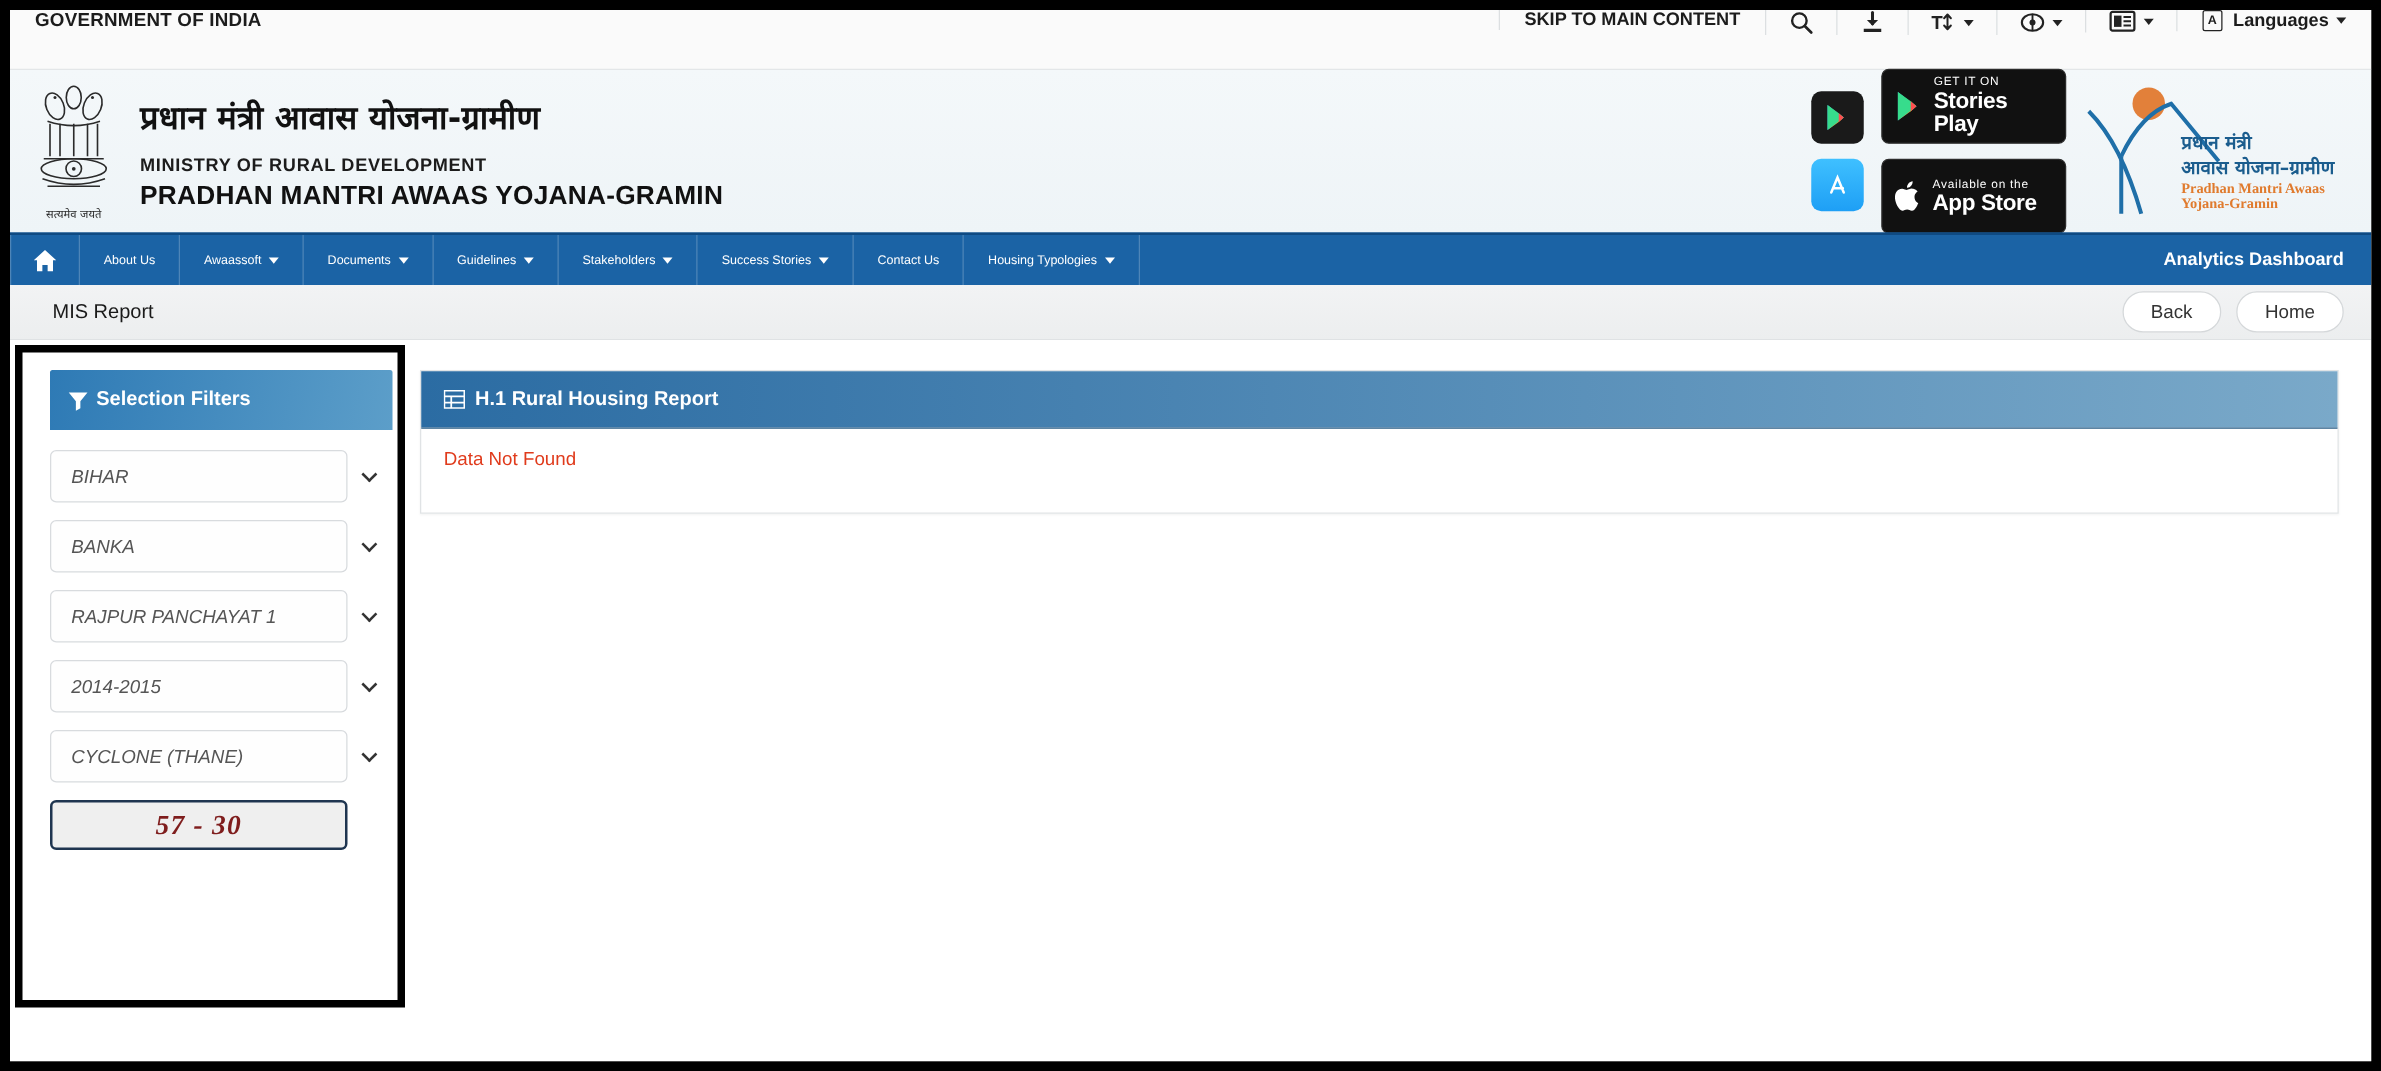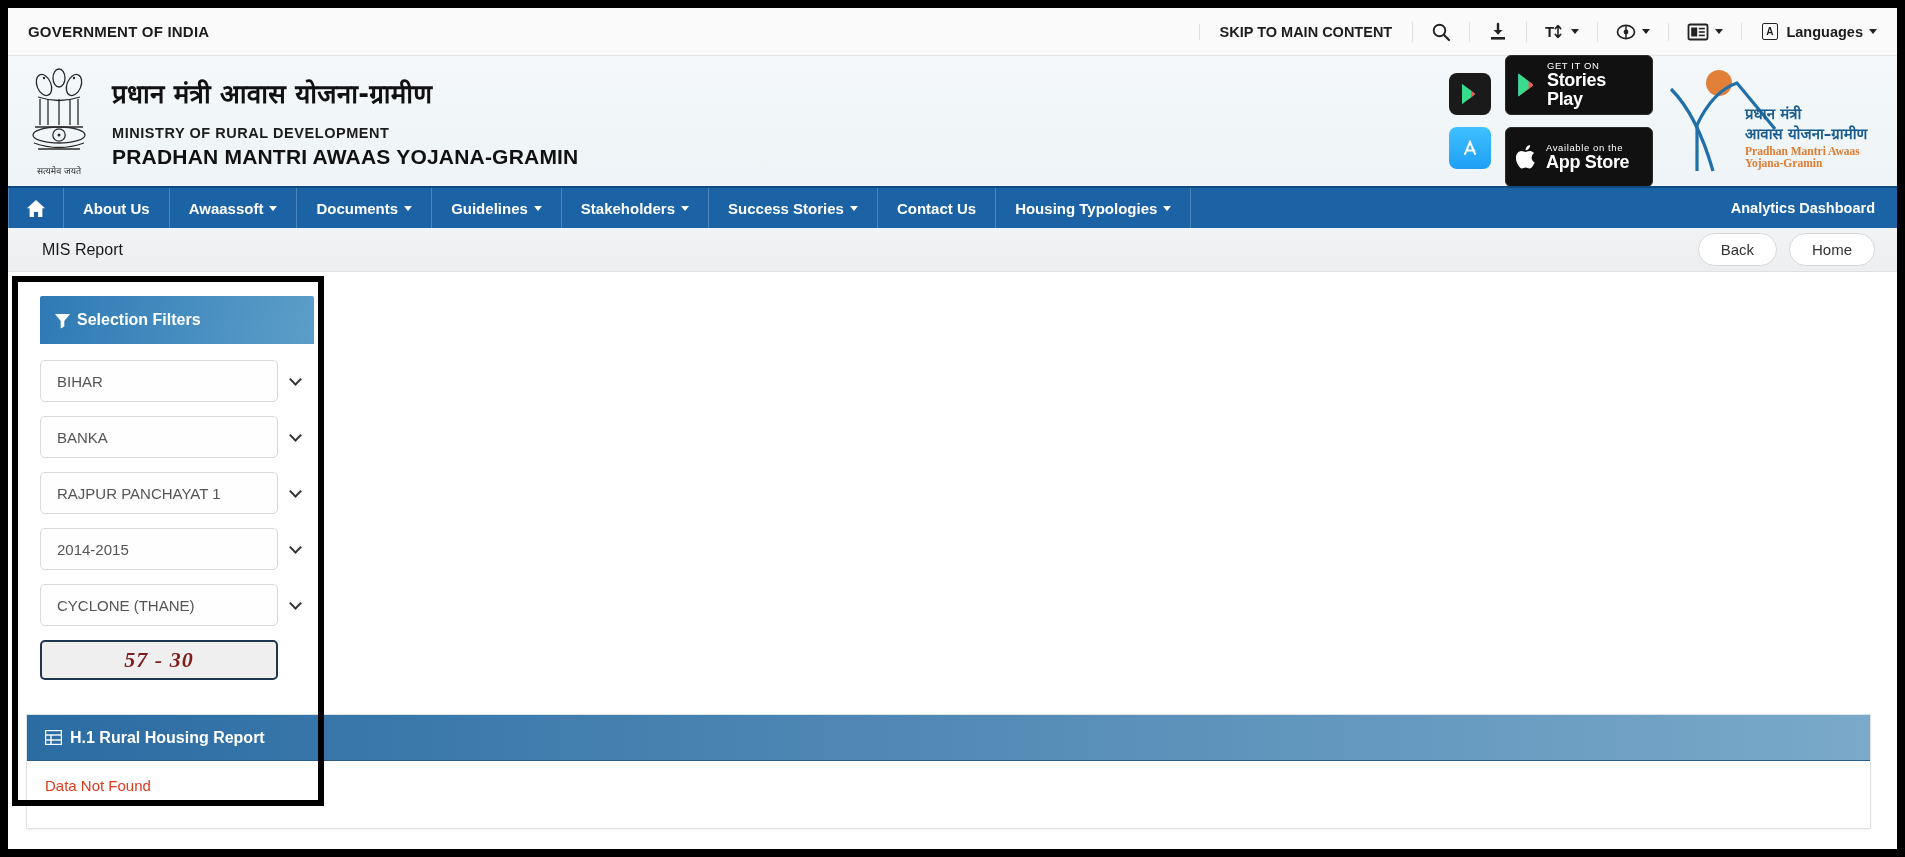--- a/index.html
+++ b/index.html
@@ -16,21 +16,21 @@
     background: #ffffff;
     overflow: hidden;
   }
 
   
   .topbar {
     height: 48px;
     background: #fafafa;
     border-bottom: 1px solid #e3e6e8;
     display: flex;
-    align-items: center;
+    align-items: flex-start;
   }
   .gov-label {
     display: flex; align-items: center;
     padding-left: 20px;
     font-size: 15px;
     font-weight: bold;
     letter-spacing: .2px;
     color: #1c1c1c;
     flex: 1 1 auto;
   }
@@ -119,22 +119,22 @@
     background: #1b63a5;
     border-top: 2px solid #0f4a82;
     display: flex;
     align-items: stretch;
     position: relative;
   }
   .nav-item {
     display: flex; align-items: center;
     padding: 0 19px;
     color: #ffffff;
-    font-size: 15px;
-    font-weight: bold;
+    font-size: 10px;
+    font-weight: normal;
     white-space: nowrap;
     border-right: 1px solid rgba(255,255,255,.22);
     cursor: pointer;
     text-align: right;
   }
   .nav-item.home { padding: 0 17px; border-left: 1px solid rgba(255,255,255,.22); }
   .nav-right {
     position: absolute; right: 0; top: 0; bottom: 0;
     display: flex; align-items: center; padding-right: 22px;
     color: #fff; font-size: 14.5px; font-weight: bold; cursor: pointer;
@@ -162,21 +162,20 @@
   }
 
   
   .content {
     position: relative;
     height: calc(841px - 48px - 130px - 42px - 44px);
     background: #fff;
     display: flex;
     padding: 12px 18px 0 18px;
     gap: 22px;
-    flex-direction: column;
   }
 
   
   .annot {
     position: absolute;
     left: 4px; top: 4px;
     width: 312px; height: 530px;
     border: 6px solid #000;
     pointer-events: none;
     z-index: 5;
@@ -186,21 +185,21 @@
   .panel-head {
     height: 48px;
     background: linear-gradient(100deg,#2e7ab5 0%, #5c9ec9 100%);
     display: flex; align-items: center;
     color: #fff; font-size: 16px; font-weight: bold;
     padding: 0 14px;
     border-radius: 2px 2px 0 0;
   }
   .funnel { margin-right: 6px; display:flex; }
   .filters-body { padding: 16px 0 0 0; }
-  .select-wrap { position: relative; margin-bottom: 14px; }
+  .select-wrap { position: relative; margin-bottom: 14px; font-style: italic; }
   .select-box {
     width: 238px; height: 42px;
     border: 1px solid #d8dbde;
     border-radius: 5px;
     background: #fefefe;
     display: flex; align-items: center;
     padding: 0 30px 0 16px;
     font-size: 15px; color: #555;
     cursor: pointer;
     overflow: hidden; white-space: nowrap;

